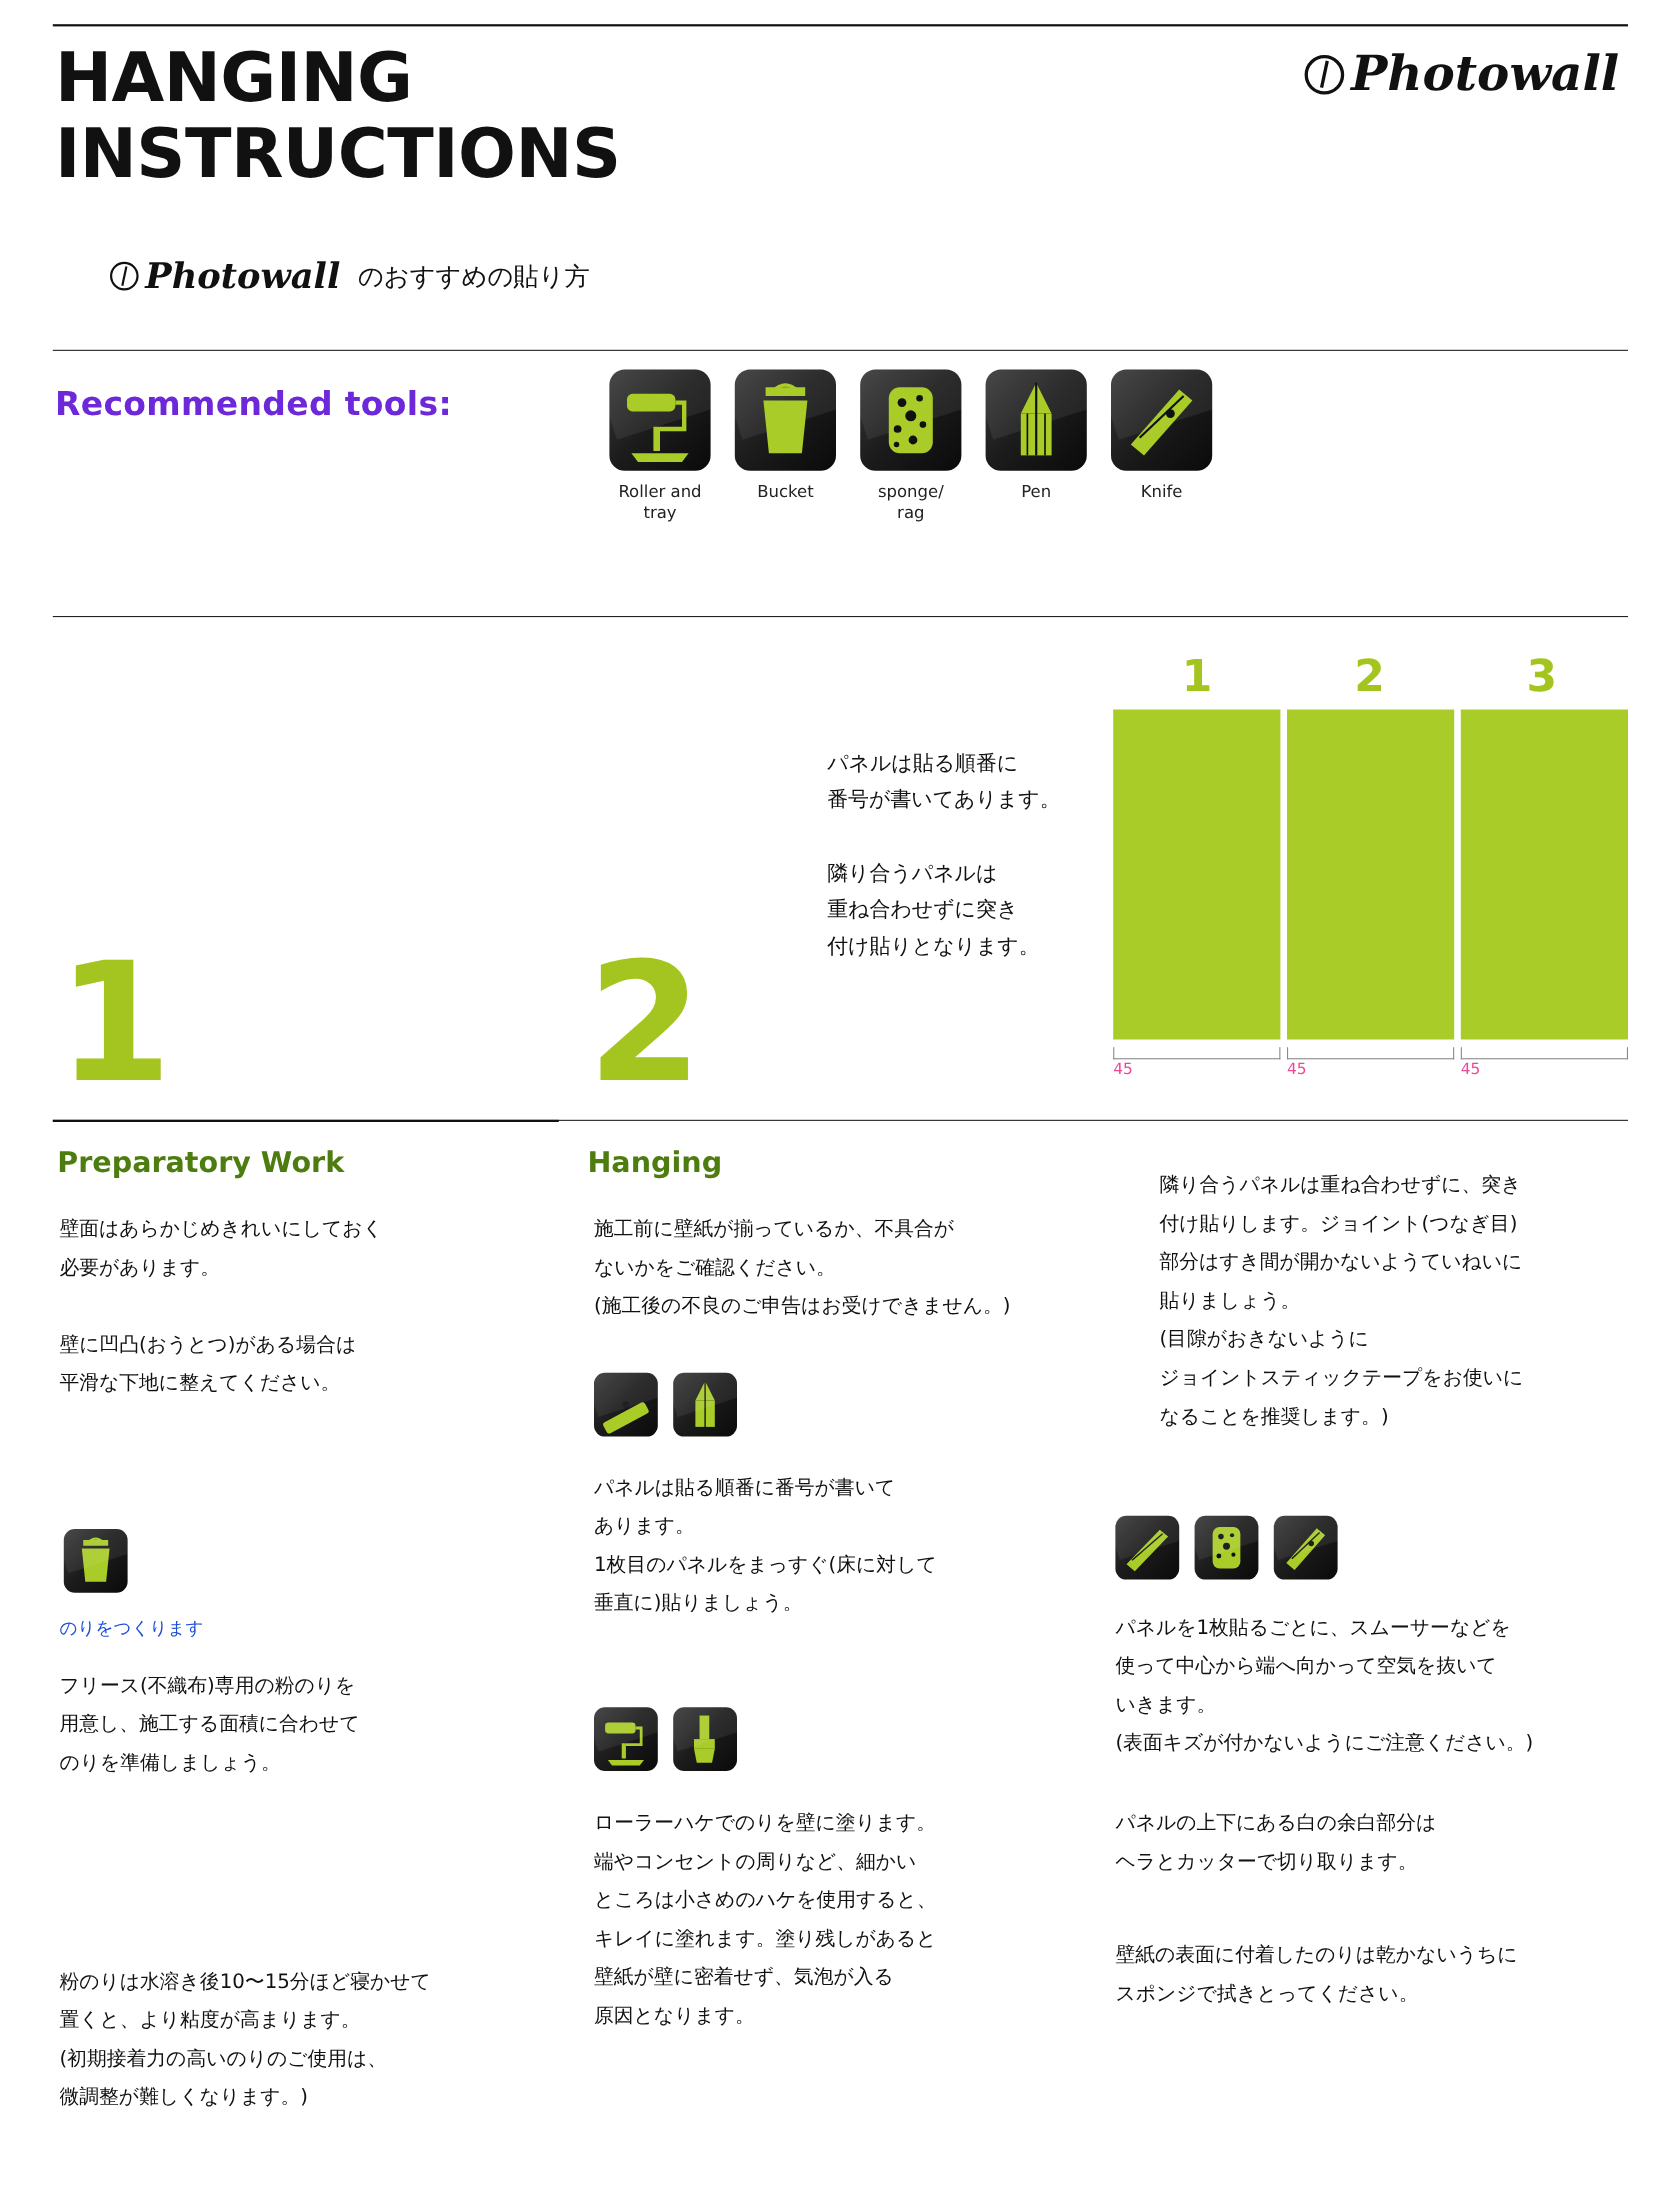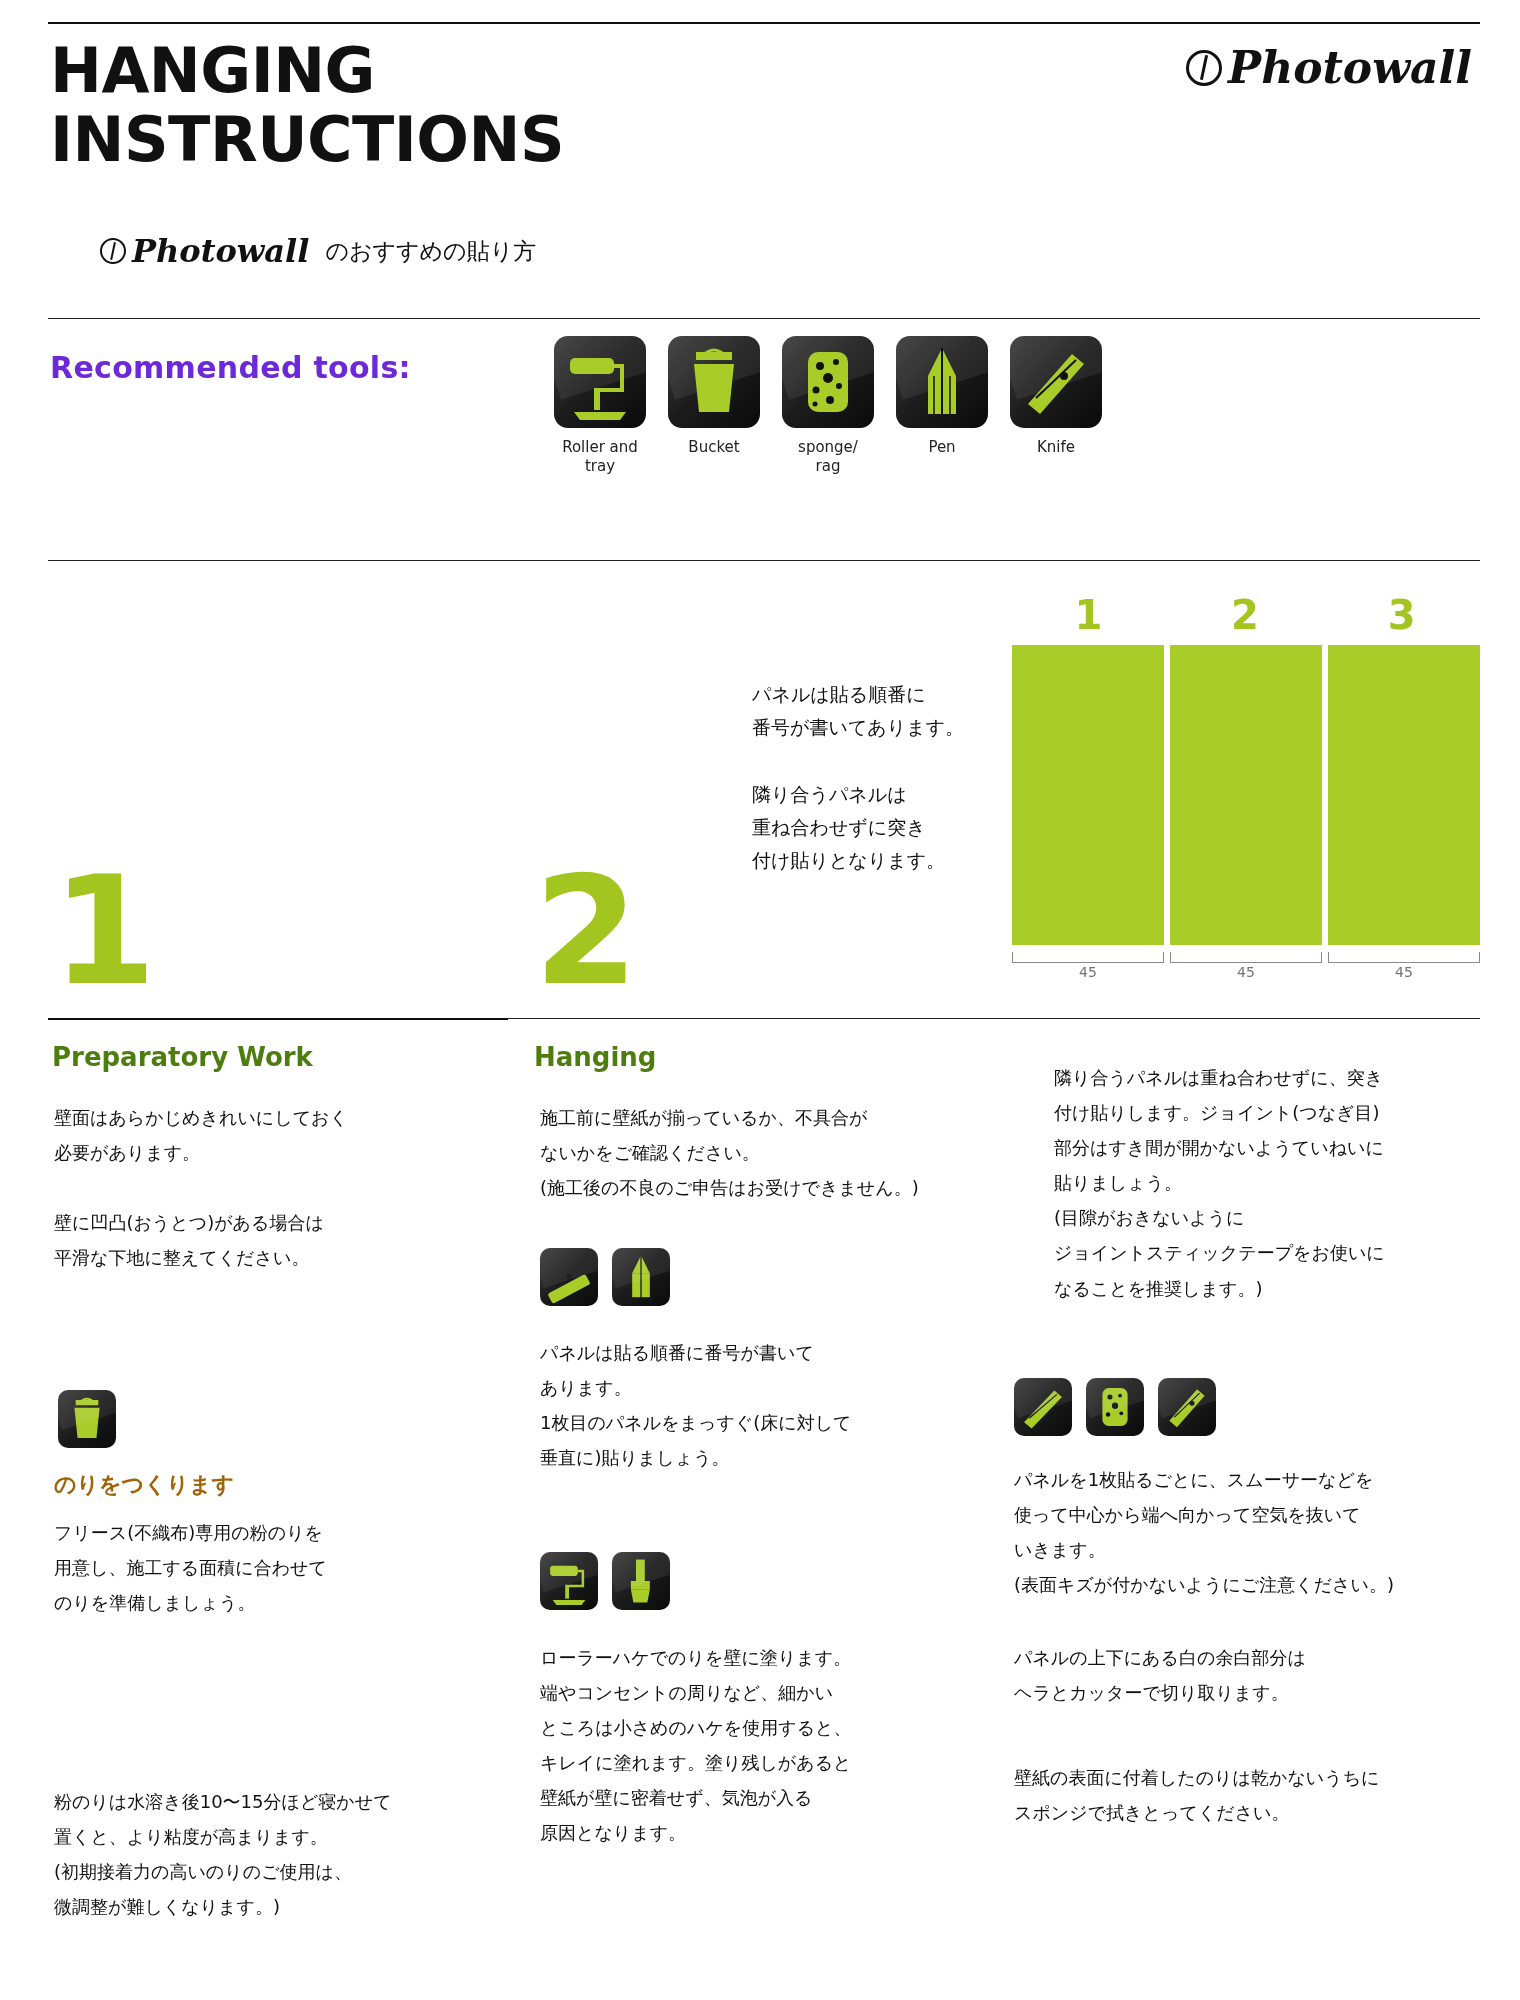--- a/index.html
+++ b/index.html
@@ -194,23 +194,23 @@
     position: absolute;
     left: 0; right: 0; top: 8px;
     height: 10px;
     border: 1px solid #8a8a8a;
     border-top: none;
   }
   .brace .num {
     position: absolute;
     left: 0; right: 0;
     top: 20px;
-    text-align: center;
+    text-align: left;
     font-size: 14px;
-    color: #737373;
+    color: #ec4899;
   }
   #panel-note {
     position: absolute;
     left: 752px;
     top: 678px;
     width: 250px;
     font-size: 19px;
     line-height: 1.75;
     color: #111;
     white-space: pre-line;
@@ -242,23 +242,23 @@
 
   .body-text {
     position: absolute;
     font-size: 18px;
     line-height: 1.95;
     color: #111;
     white-space: pre-line;
   }
   .sub-head {
     position: absolute;
-    font-size: 22px;
-    font-weight: bold;
-    color: #a16207;
+    font-size: 16px;
+    font-weight: normal;
+    color: #1d4ed8;
   }
 
   #c1-t1 { left: 54px; top: 1100px; width: 430px; }
   #c1-icons { position: absolute; left: 58px; top: 1390px; display: flex; gap: 14px; }
   #c1-sub { left: 54px; top: 1470px; }
   #c1-t2 { left: 54px; top: 1515px; width: 440px; }
   #c1-t3 { left: 54px; top: 1784px; width: 450px; }
 
   #c2-t1 { left: 540px; top: 1100px; width: 470px; }
   #c2-icons1 { position: absolute; left: 540px; top: 1248px; display: flex; gap: 14px; }

